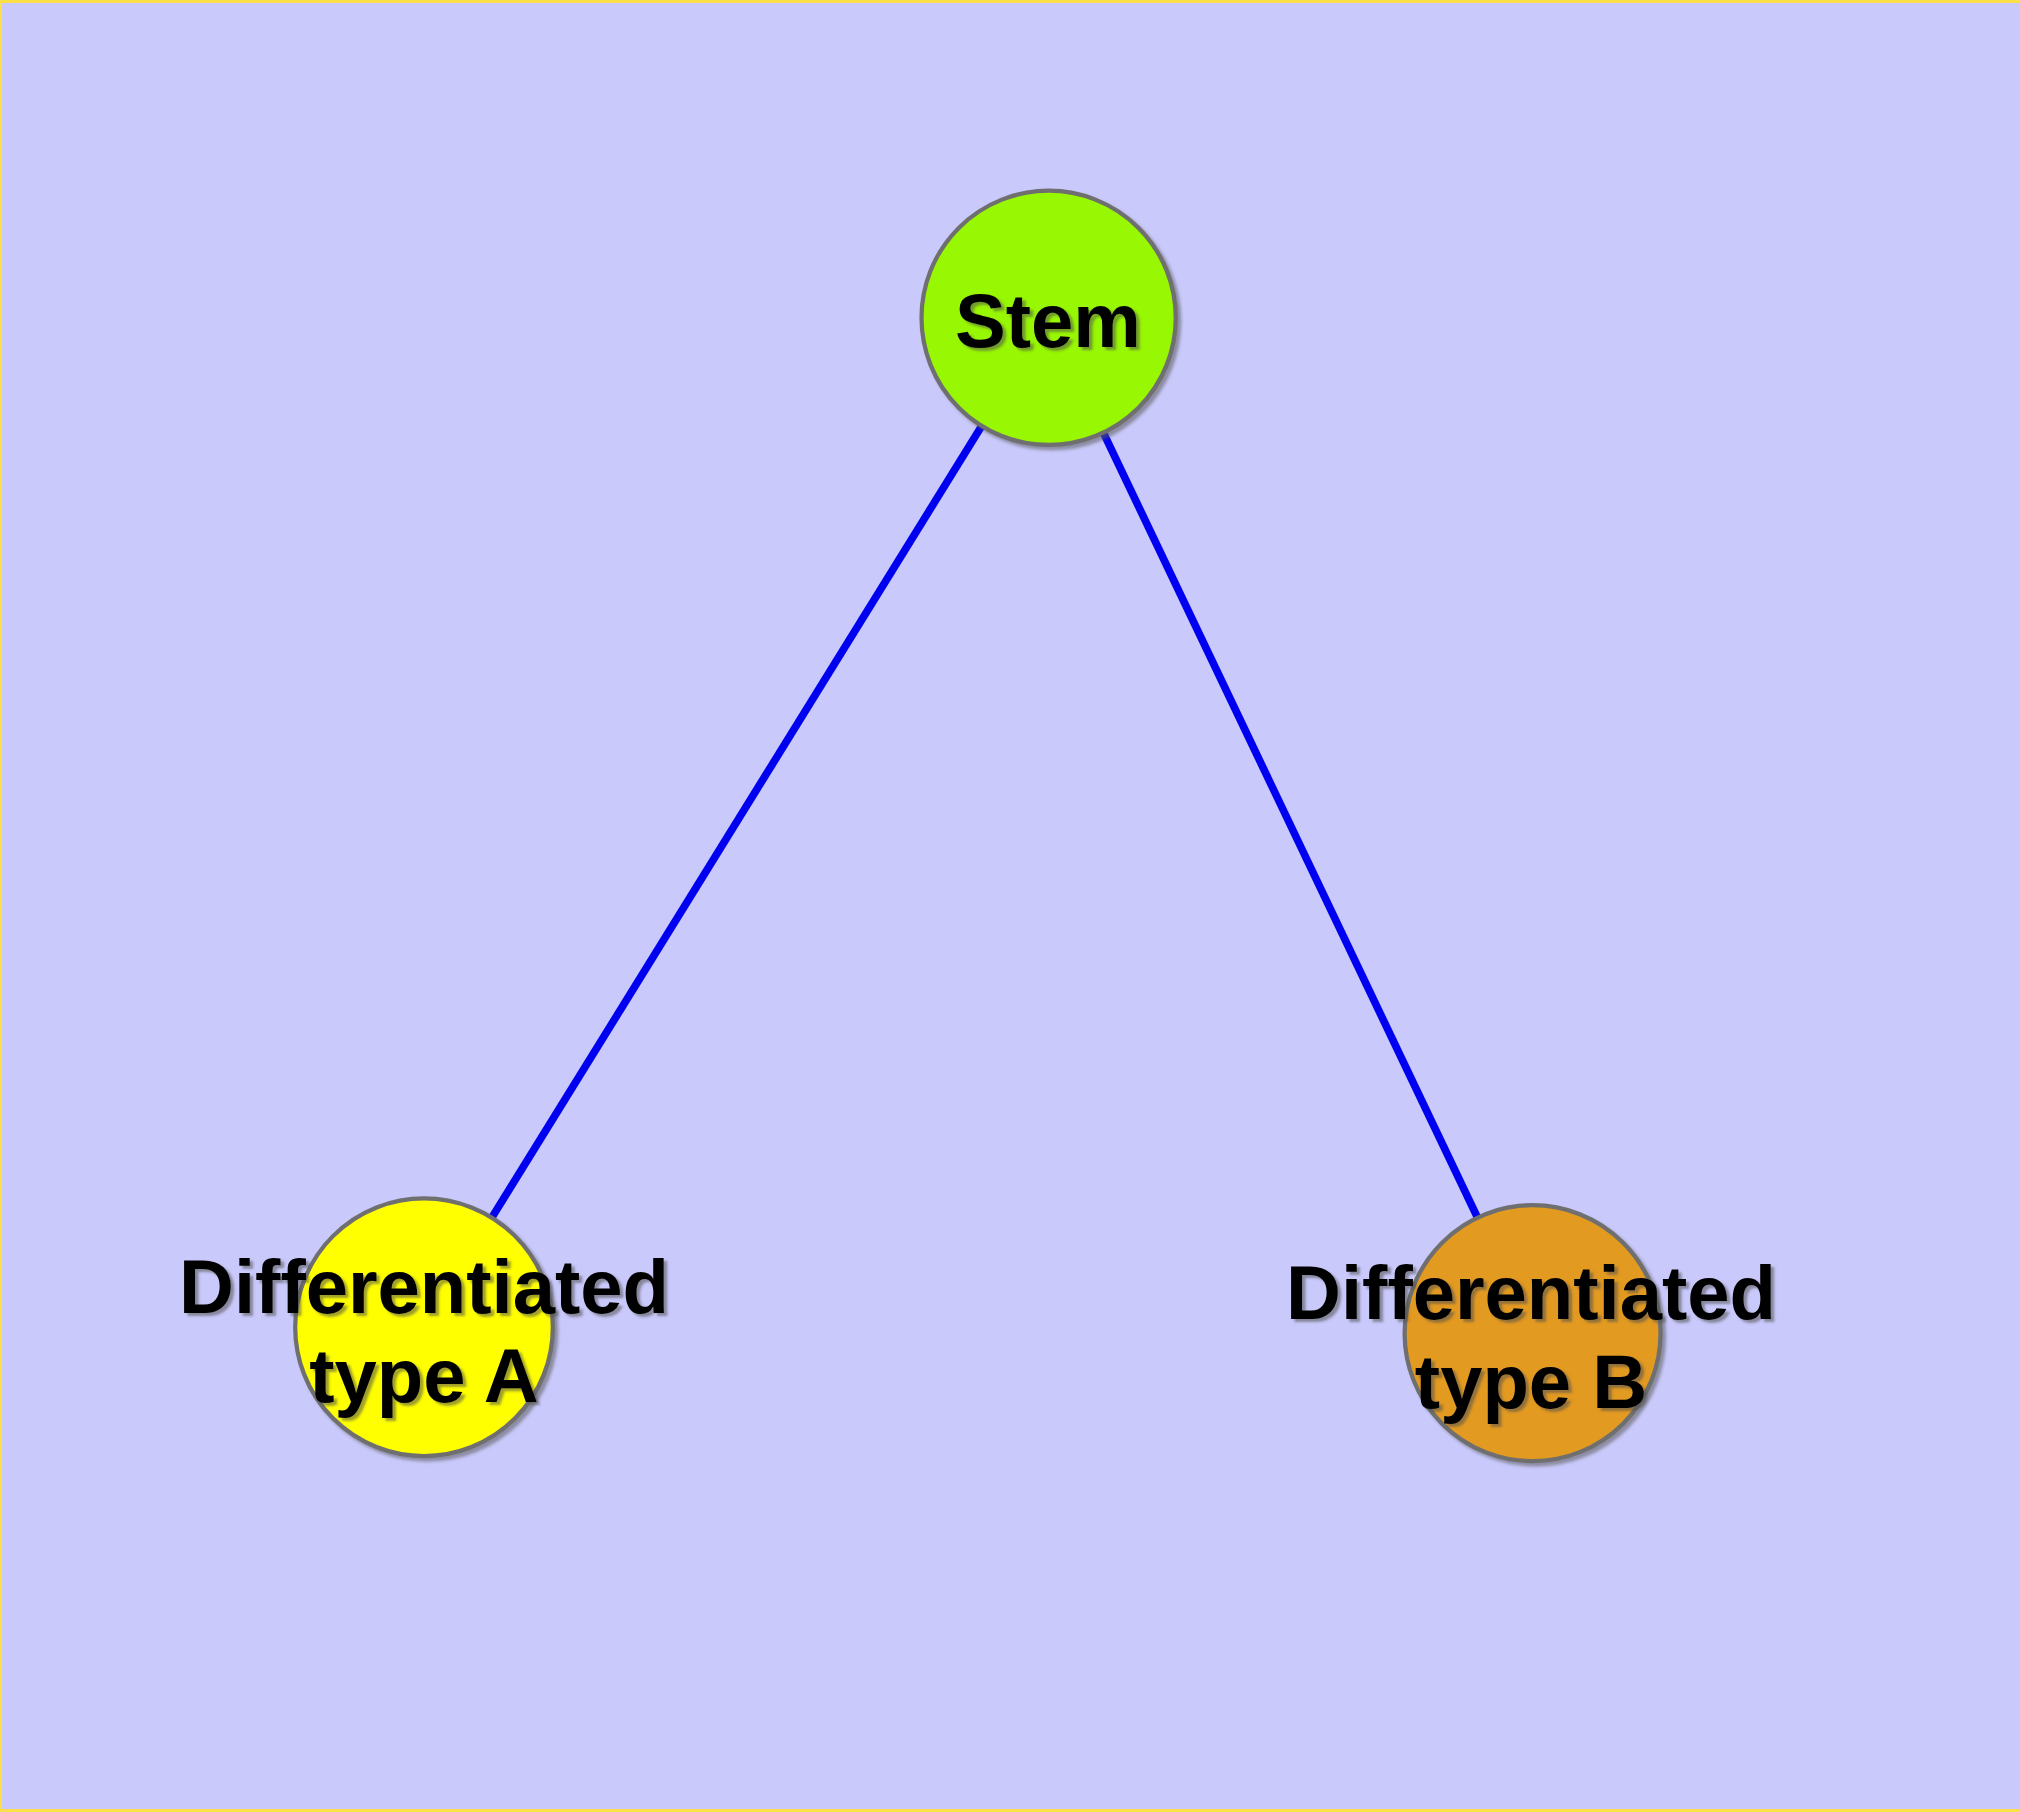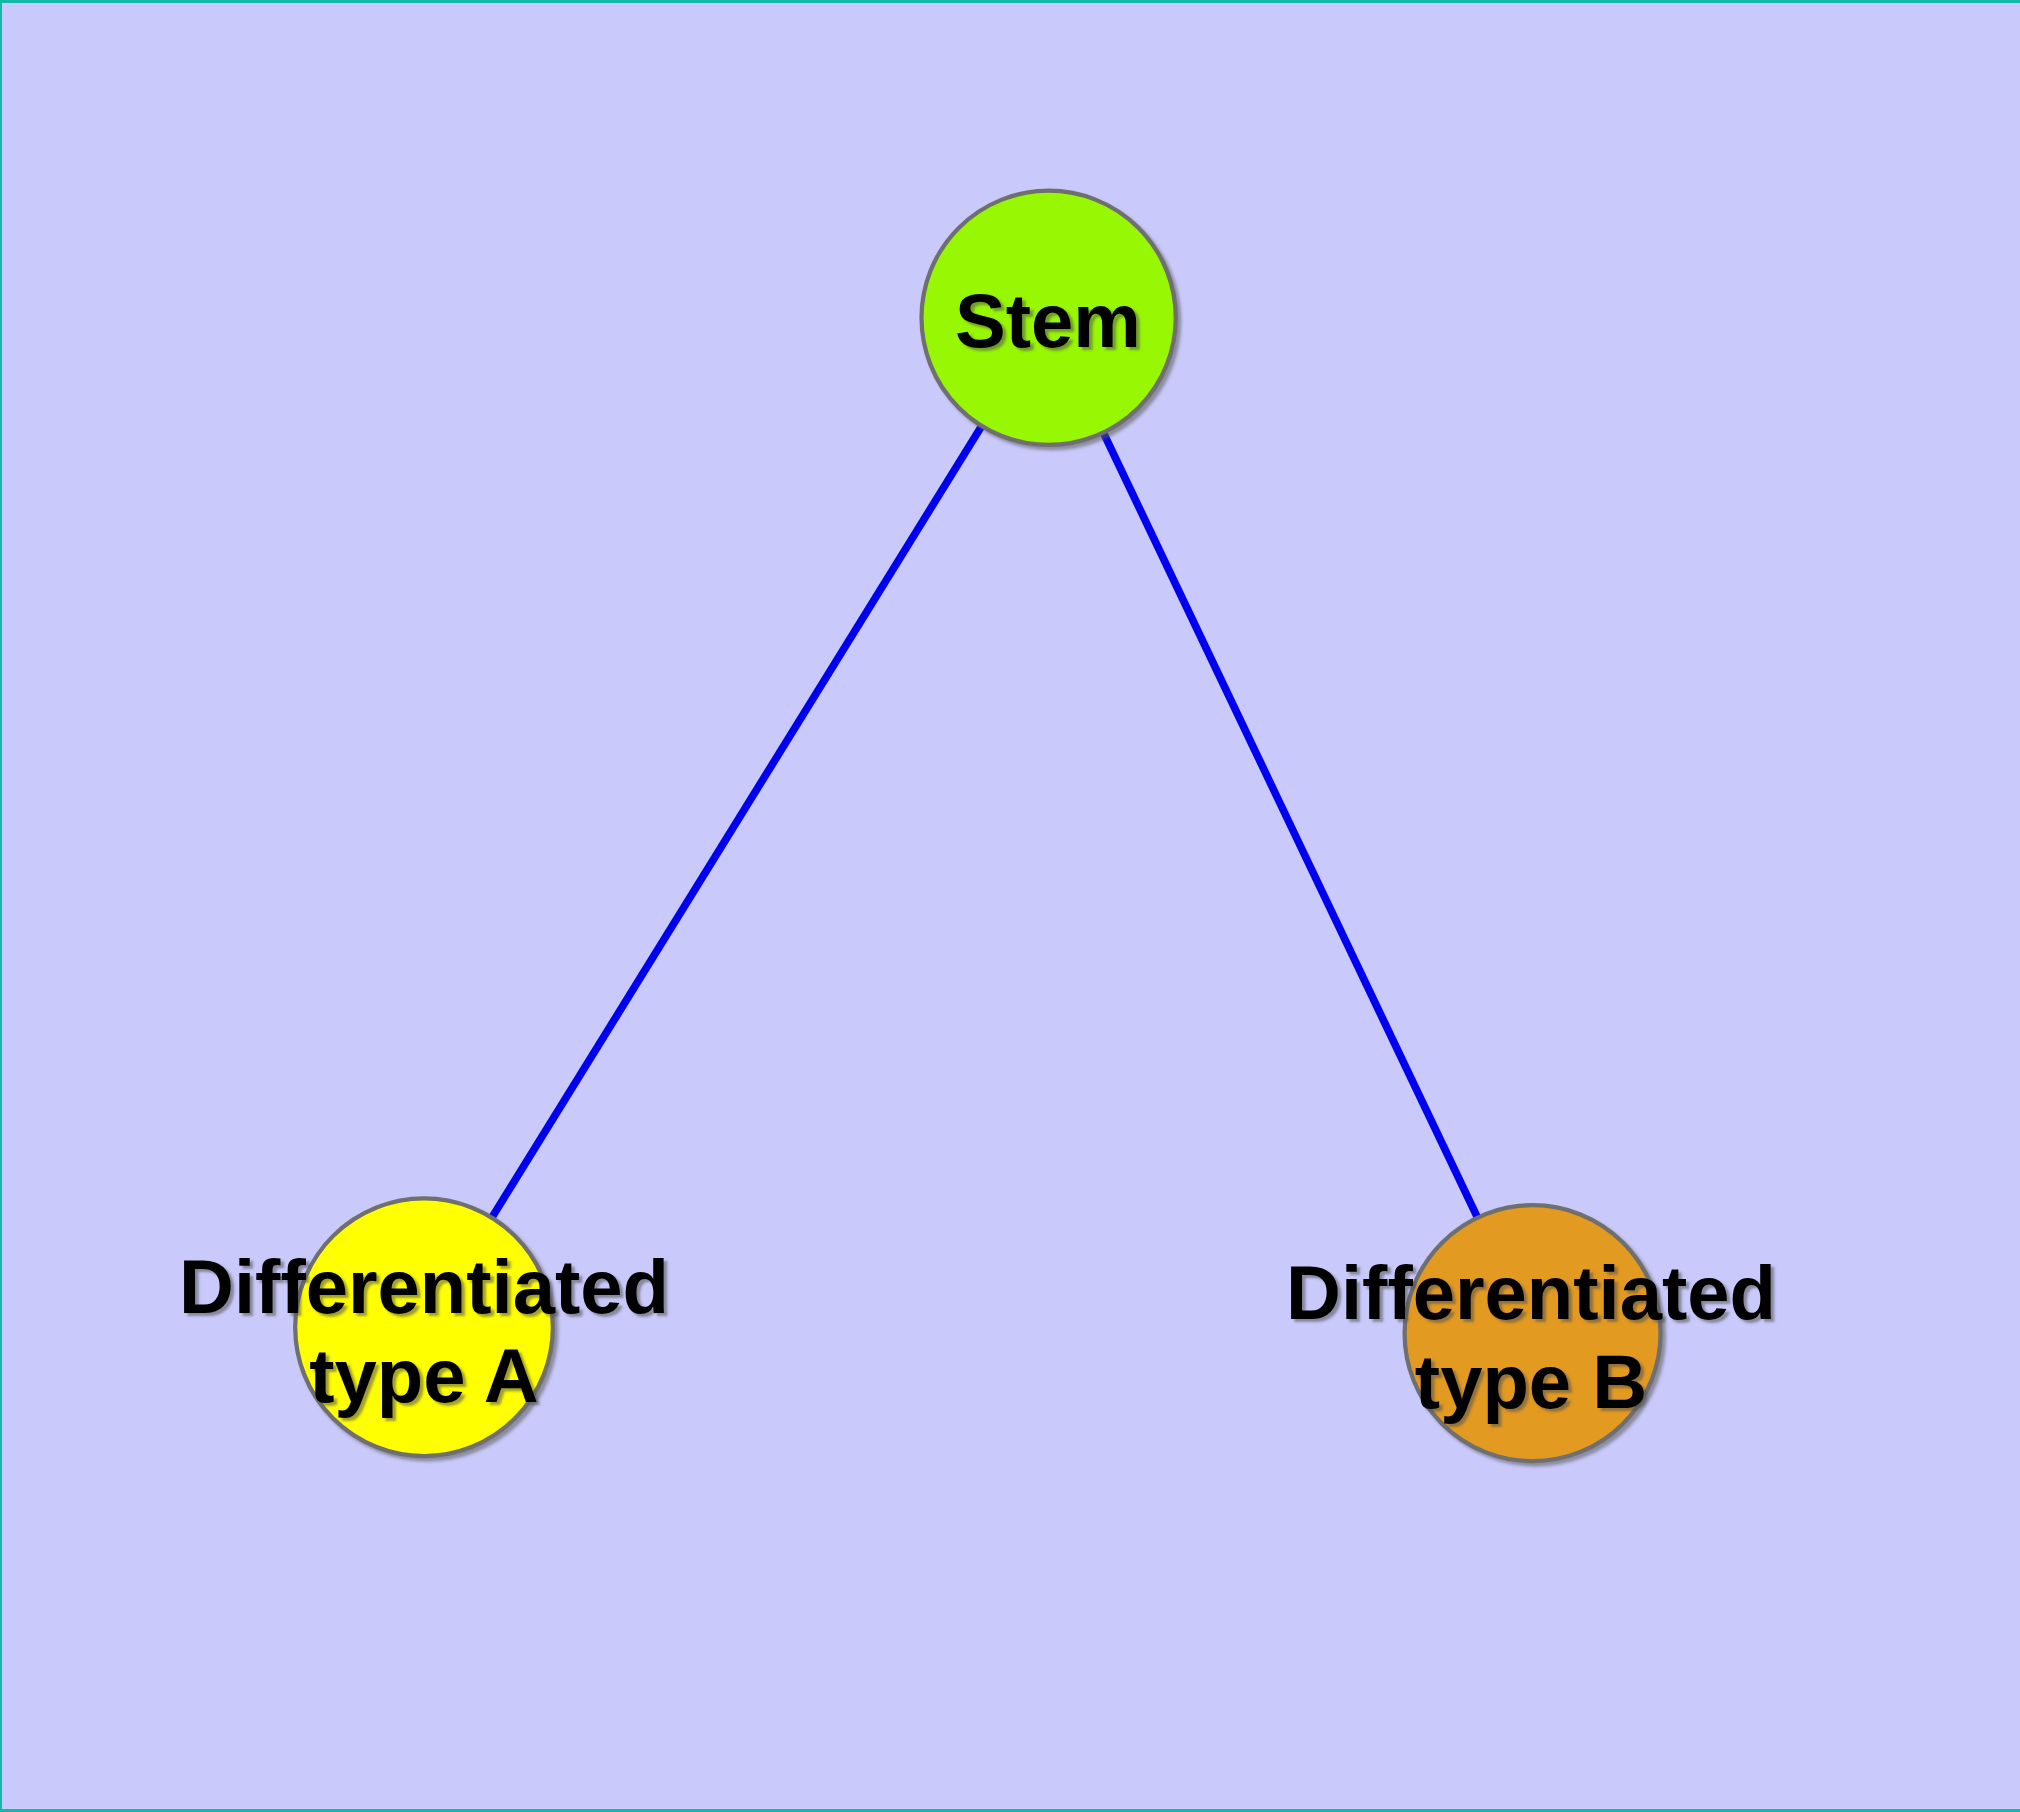--- a/index.html
+++ b/index.html
@@ -8,21 +8,21 @@
     background: #ffffff;
     width: 2021px;
     height: 1812px;
     overflow: hidden;
     font-family: "Liberation Sans", sans-serif;
   }
   .canvas {
     position: relative;
     width: 2021px;
     height: 1812px;
-    background: #14b8a6;
+    background: #fde047;
   }
   .graph-bg {
     position: absolute;
     left: 1.7px;
     top: 2.5px;
     right: 0px;
     bottom: 3.4px;
     background: #C9C9FB;
   }
   svg.graph {

